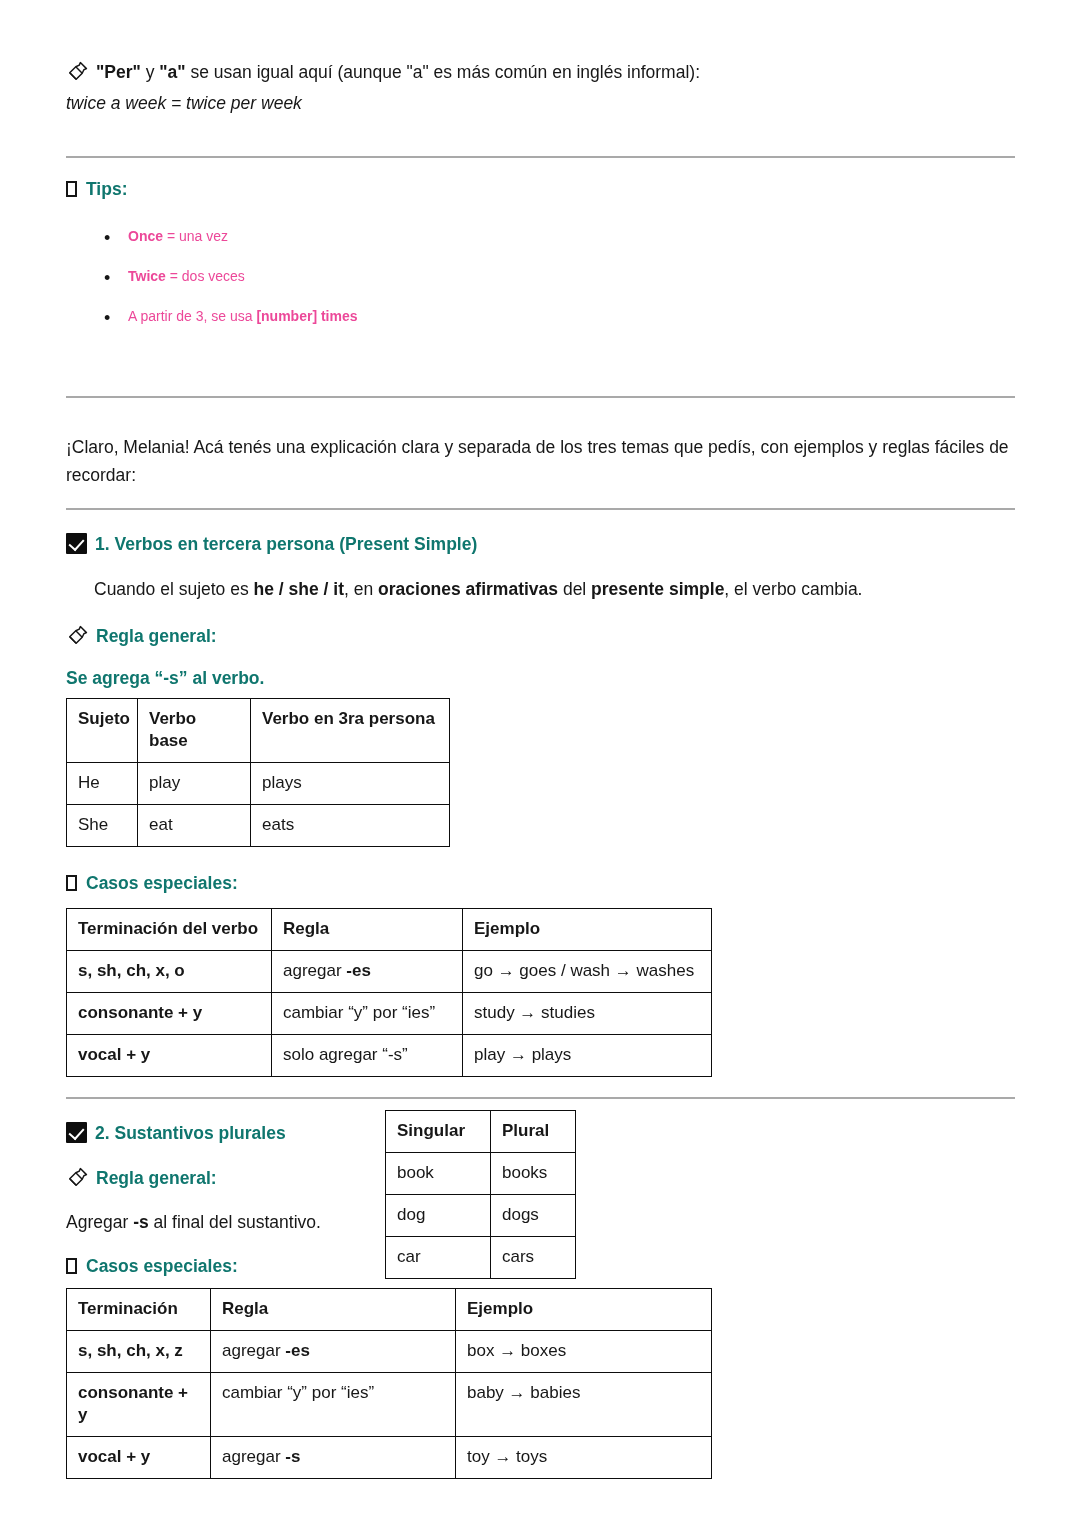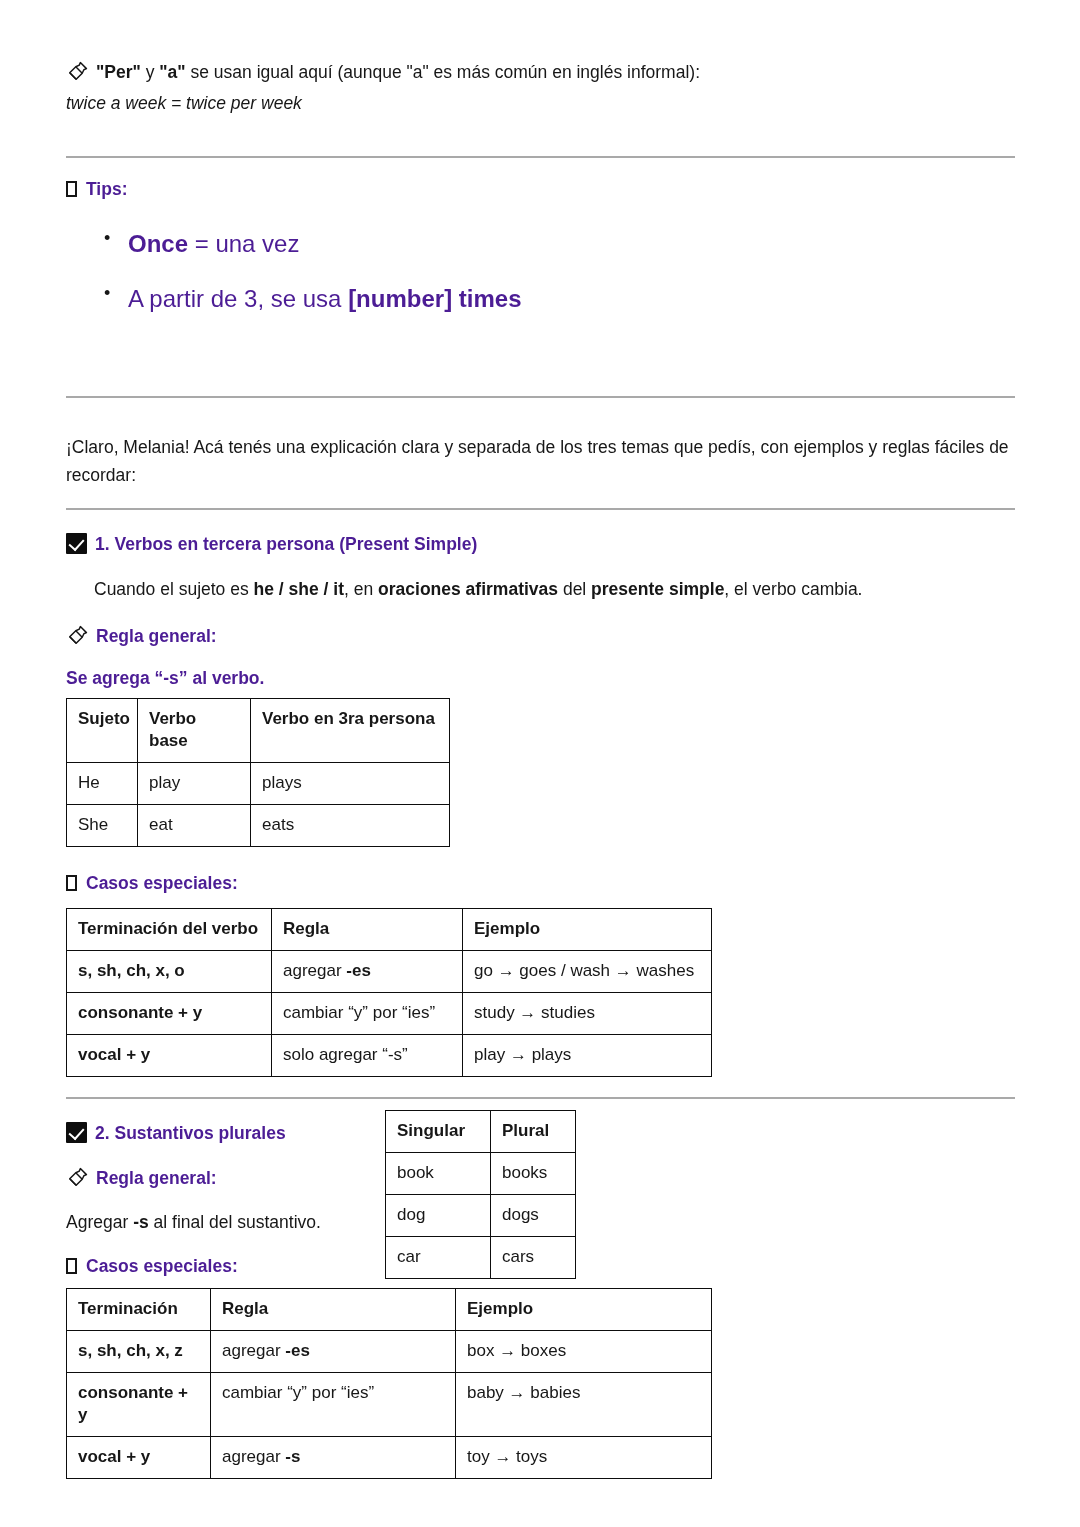--- a/index.html
+++ b/index.html
@@ -88,24 +88,24 @@
 
   
   ul.bullets {
     margin: 0;
     padding: 0;
     list-style: none;
   }
   ul.bullets li {
     position: relative;
     padding-left: 62px;
-    font-size: 24px;
+    font-size: 14px;
     line-height: 1.5;
     margin-bottom: 19px;
-    color: #4c1d95;
+    color: #ec4899;
   }
   ul.bullets li::before {
     content: "\2022";
     position: absolute;
     left: 38px;
     top: -1px;
     font-size: 18px;
     color: #171717;
   }
 
@@ -124,21 +124,21 @@
     font-weight: normal;
     line-height: 1.3;
   }
   table.doc thead th { font-weight: bold; }
   table.doc td.bold { font-weight: bold; }
   table.doc tr { height: 42px; }
 
   .heading-row {
     font-size: 17.5px;
     font-weight: bold;
-    color: #4c1d95;
+    color: #0f766e;
   }
 
   
   .abs { position: absolute; }
 </style>
 </head>
 <body>
 
 <div class="page">
 
@@ -158,20 +158,21 @@
   </div>
 
   <hr class="hr abs" style="left:66px; top:156px;">
 
   <div class="abs" style="left:66px; top:179px; width:950px;">
     <div class="heading-row">
       <span class="tofu-icon"></span><span>Tips:</span>
     </div>
     <ul class="bullets" style="margin-top:26px;">
       <li><b>Once</b><span> = una vez</span></li>
+      <li><b>Twice</b><span> = dos veces</span></li>
       <li><span>A partir de 3, se usa </span><b>[number] times</b></li>
     </ul>
   </div>
 
   <hr class="hr abs" style="left:66px; top:396px;">
 
   <div class="abs para" style="left:66px; top:425px; width:950px;margin-top:8px;">¡Claro, Melania! Acá tenés una explicación clara y separada de los tres temas que pedís, con ejemplos y reglas fáciles de recordar:</div>
 
   <hr class="hr abs" style="left:66px; top:508px;">
 

